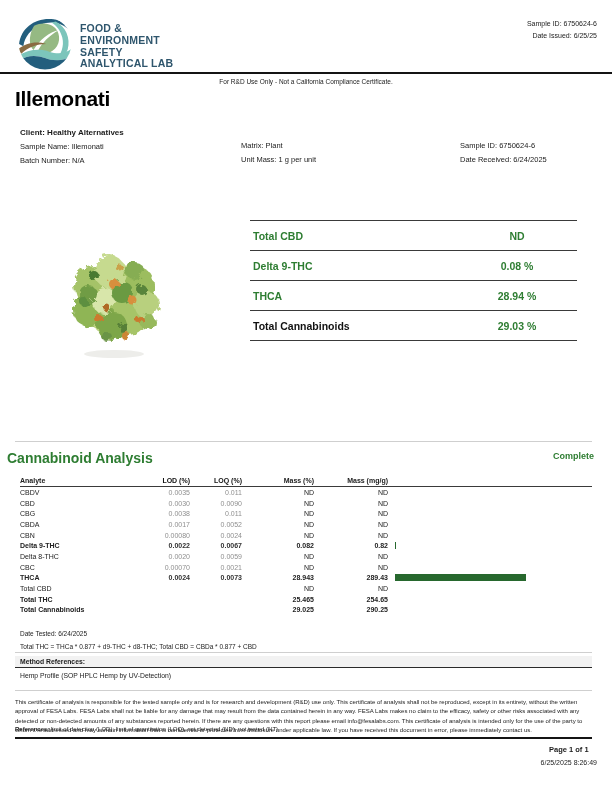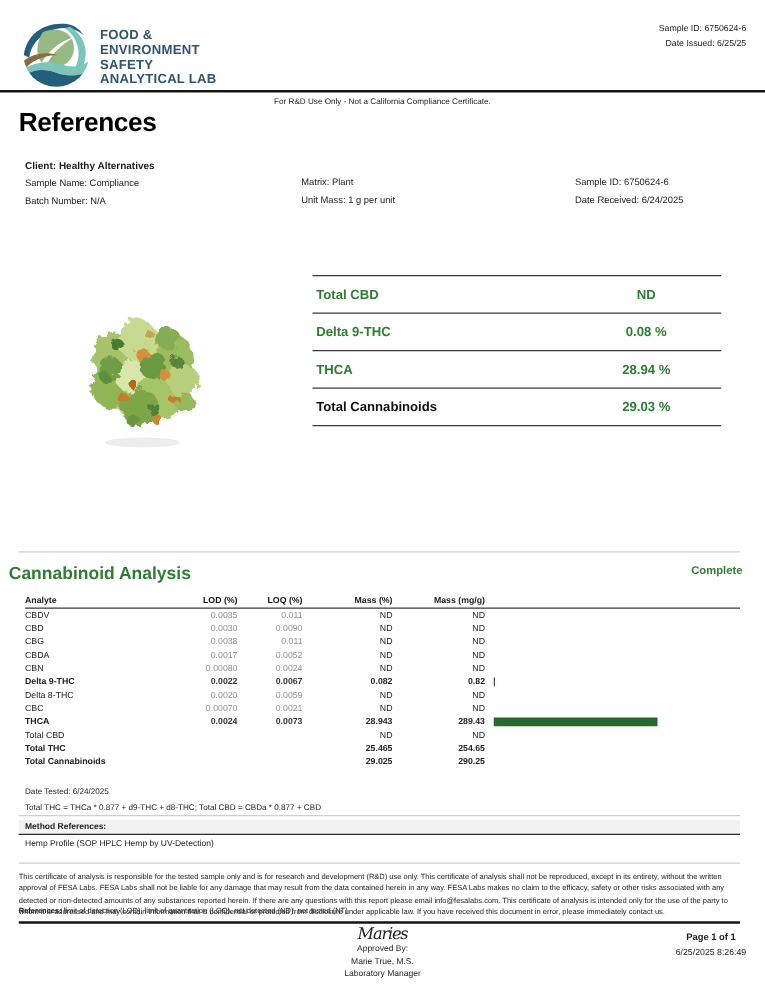--- a/index.html
+++ b/index.html
@@ -103,26 +103,26 @@
     </div>
   </div>
 
   <div class="doc-meta">
     <div>Sample ID: 6750624-6</div>
     <div>Date Issued: 6/25/25</div>
   </div>
 
   <div class="header-rule"></div>
   <div class="coa-subtitle">For R&amp;D Use Only - Not a California Compliance Certificate.</div>
-  <div class="product-name">References</div>
+  <div class="product-name">Illemonati</div>
 
   <div class="client-info">
     <div class="ci-col1">
       <div class="ci-bold">Client: Healthy Alternatives</div>
-      <div>Sample Name: Compliance</div>
+      <div>Sample Name: Illemonati</div>
       <div>Batch Number: N/A</div>
     </div>
     <div class="ci-col2">
       <div>Matrix: Plant</div>
       <div>Unit Mass: 1 g per unit</div>
     </div>
     <div class="ci-col3">
       <div>Sample ID: 6750624-6</div>
       <div>Date Received: 6/24/2025</div>
     </div>
@@ -312,24 +312,18 @@
   </div>
   <div class="method-ref">Hemp Profile (SOP HPLC Hemp by UV-Detection)</div>
   <div class="sep-light" style="top:690px;"></div>
 
   <div class="disclaimer">This certificate of analysis is responsible for the tested sample only and is for research and development (R&amp;D) use only. This certificate of analysis shall not be reproduced, except in its entirety, without the written approval of FESA Labs. FESA Labs shall not be liable for any damage that may result from the data contained herein in any way. FESA Labs makes no claim to the efficacy, safety or other risks associated with any detected or non-detected amounts of any substances reported herein. If there are any questions with this report please email info@fesalabs.com. This certificate of analysis is intended only for the use of the party to whom it is addressed and may contain information that is confidential or protected from disclosure under applicable law. If you have received this document in error, please immediately contact us.</div>
   <div class="references">
     <b>References:</b><span> limit of detection (LOD), limit of quantitation (LOQ), not detected (ND), not tested (NT)</span>
   </div>
   <div class="footer-rule"></div>
 
-  <div class="footer-center">
-    <div class="signature">Maries</div>
-    <div class="approved">Approved By:</div>
-    <div class="approved">Marie True, M.S.</div>
-    <div class="approved">Laboratory Manager</div>
-  </div>
   <div class="footer-right">
     <div class="fr-page">Page 1 of 1</div>
     <div>6/25/2025 8:26:49</div>
   </div>
 
 </div>
 
 </body></html>

